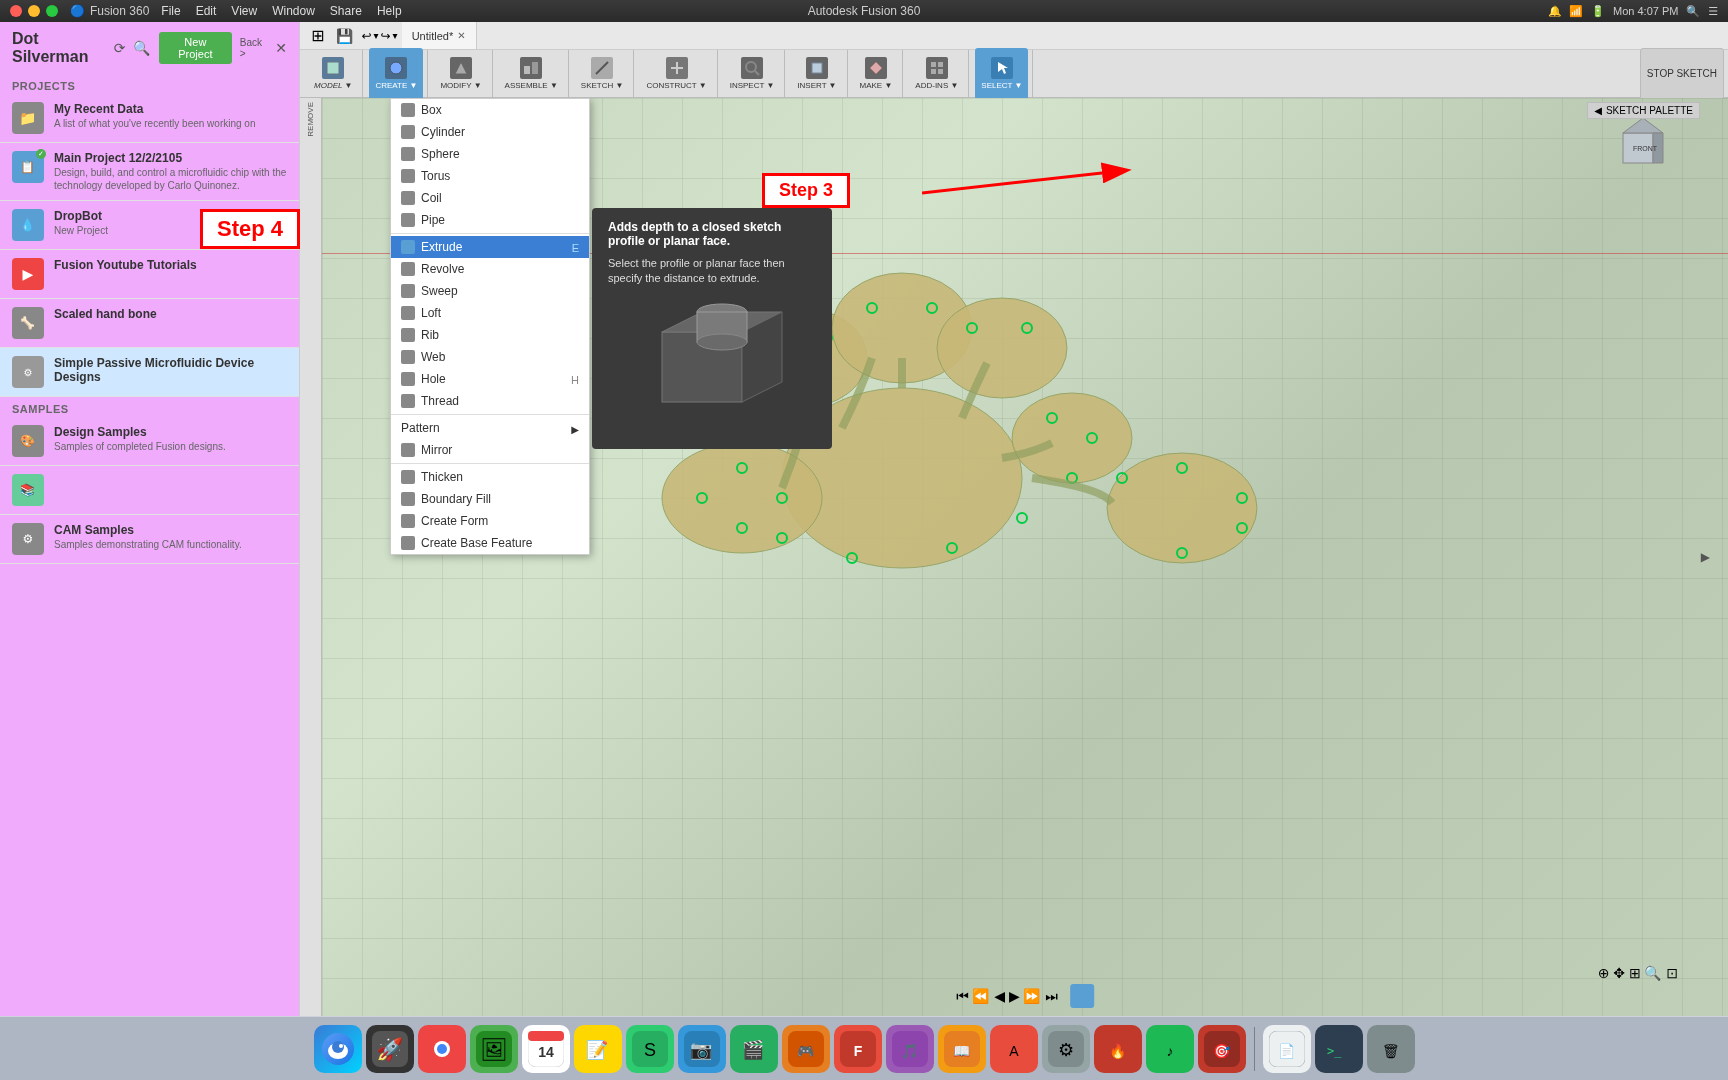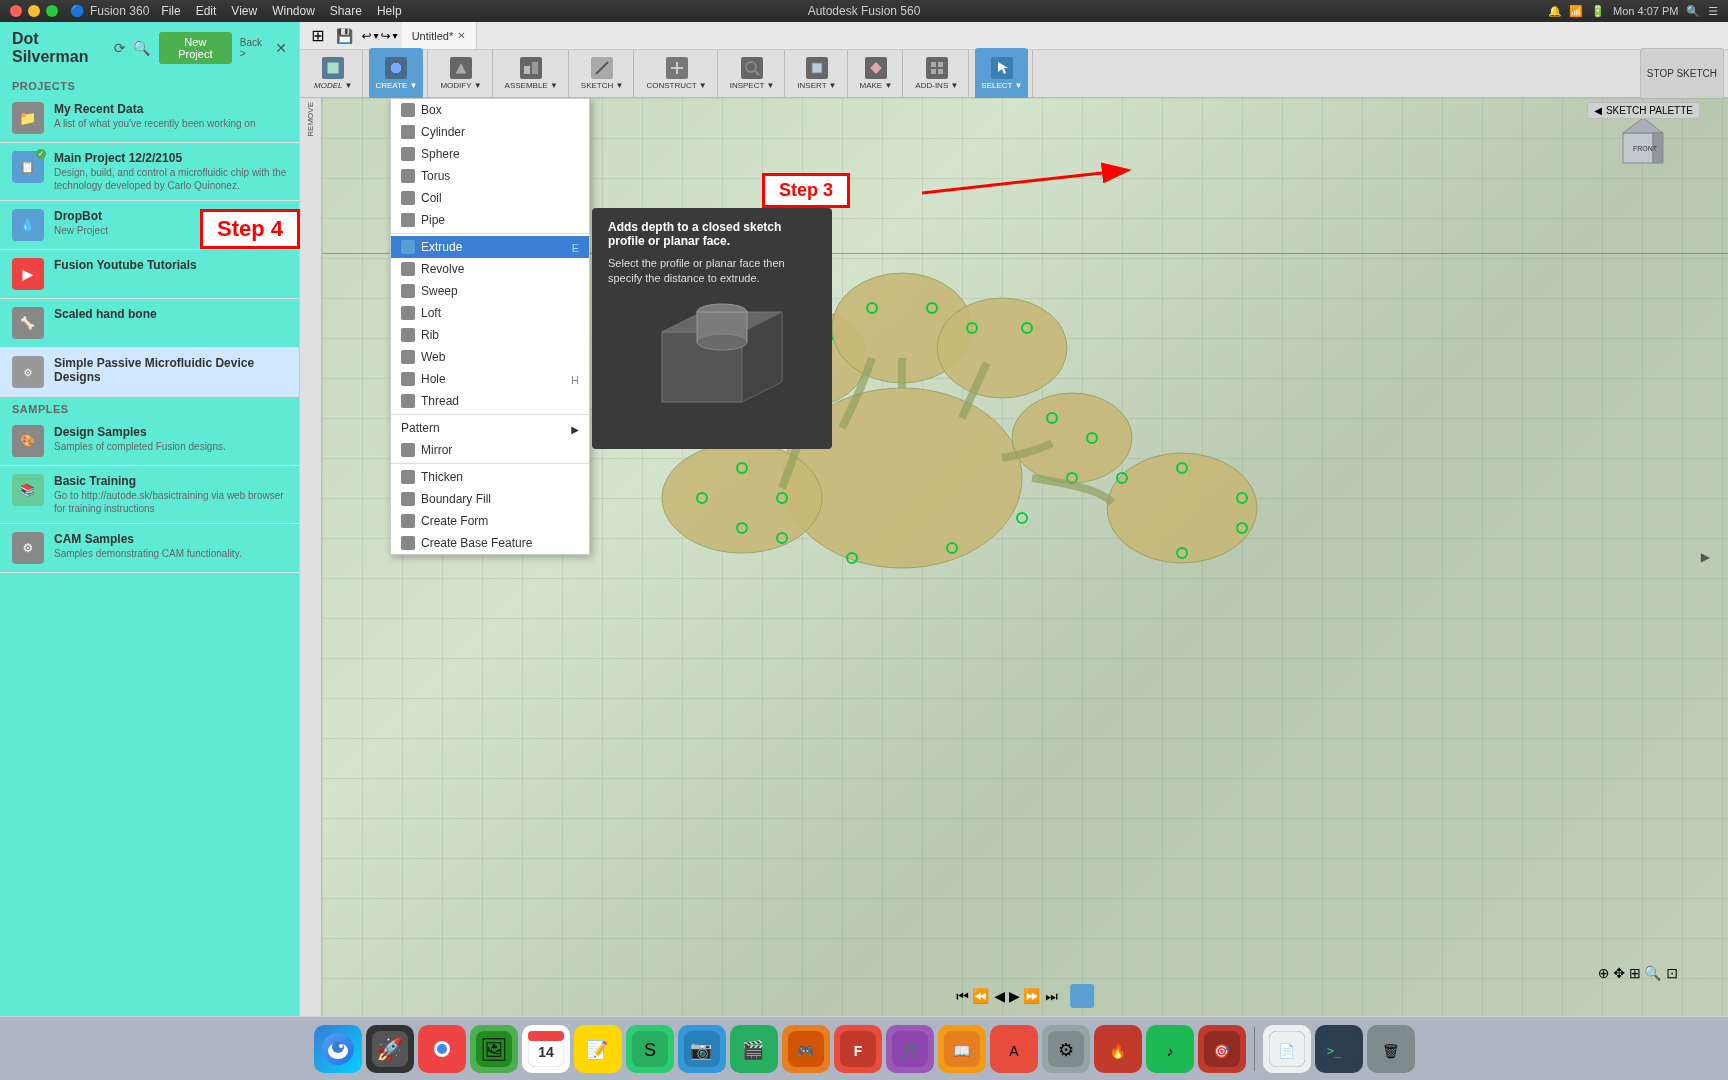--- a/index.html
+++ b/index.html
@@ -12,21 +12,21 @@
     .dot { width: 12px; height: 12px; border-radius: 50%; }
     .dot-red { background: #ff5f57; }
     .dot-yellow { background: #febc2e; }
     .dot-green { background: #28c840; }
     .titlebar-app { color: #ccc; font-size: 12px; display: flex; align-items: center; gap: 5px; }
     .titlebar-menus { display: flex; gap: 15px; color: #ddd; font-size: 12px; }
     .titlebar-center { position: absolute; left: 50%; transform: translateX(-50%); color: #ccc; font-size: 12px; }
     .titlebar-right { display: flex; align-items: center; gap: 8px; color: #ccc; font-size: 11px; }
 
     
-    .sidebar { width: 300px; background: #5eead4; border-right: 1px solid #ccc; overflow-y: auto; flex-shrink: 0; }
+    .sidebar { width: 300px; background: #f0abfc; border-right: 1px solid #ccc; overflow-y: auto; flex-shrink: 0; }
     .sidebar-header { padding: 8px 12px; display: flex; align-items: center; justify-content: space-between; }
     .new-project-btn { background: #4CAF50; color: white; border: none; padding: 4px 10px; border-radius: 3px; font-size: 11px; cursor: pointer; }
     .sidebar-section-title { font-size: 11px; font-weight: bold; color: #666; padding: 6px 12px 2px; text-transform: uppercase; letter-spacing: 0.5px; }
     .sidebar-item { display: flex; align-items: flex-start; padding: 8px 12px; cursor: pointer; border-bottom: 1px solid #e0e0e0; gap: 10px; }
     .sidebar-item.active { background: #d0e8ff; }
     .sidebar-icon { width: 32px; height: 32px; background: #999; border-radius: 4px; flex-shrink: 0; display: flex; align-items: center; justify-content: center; color: white; font-size: 14px; }
     .sidebar-icon.blue { background: #5a9fd4; }
     .sidebar-icon.gray { background: #888; }
     .sidebar-item-text { flex: 1; }
     .sidebar-item-title { font-size: 12px; font-weight: bold; color: #333; }
@@ -93,21 +93,21 @@
     </div>
     <div class="titlebar-menus">
       <span>File</span>
       <span>Edit</span>
       <span>View</span>
       <span>Window</span>
       <span>Share</span>
       <span>Help</span>
     </div>
   </div>
-  <div class="titlebar-center">Autodesk Fusion 560</div>
+  <div class="titlebar-center">Autodesk Fusion 360</div>
   <div class="titlebar-right">
     <span>🔔</span>
     <span>📶</span>
     <span>🔋</span>
     <span>Mon 4:07 PM</span>
     <span>🔍</span>
     <span>☰</span>
   </div>
 </div>
 
@@ -197,24 +197,20 @@
       </div>
       <div class="sidebar-item-text">
         <div class="sidebar-item-title">Design Samples</div>
         <div class="sidebar-item-desc">Samples of completed Fusion designs.</div>
       </div>
     </div>
 
     <div class="sidebar-item">
       <div class="sidebar-icon" style="background:#6c9;">
         <span style="font-size:12px;">📚</span>
-      </div>
-      <div class="sidebar-item-text">
-        <div class="sidebar-item-title">Basic Training</div>
-        <div class="sidebar-item-desc">Go to http://autode.sk/basictraining via web browser for training instructions</div>
       </div>
     </div>
 
     <div class="sidebar-item">
       <div class="sidebar-icon" style="background:#888;">
         <span style="font-size:12px;">⚙</span>
       </div>
       <div class="sidebar-item-text">
         <div class="sidebar-item-title">CAM Samples</div>
         <div class="sidebar-item-desc">Samples demonstrating CAM functionality.</div>

